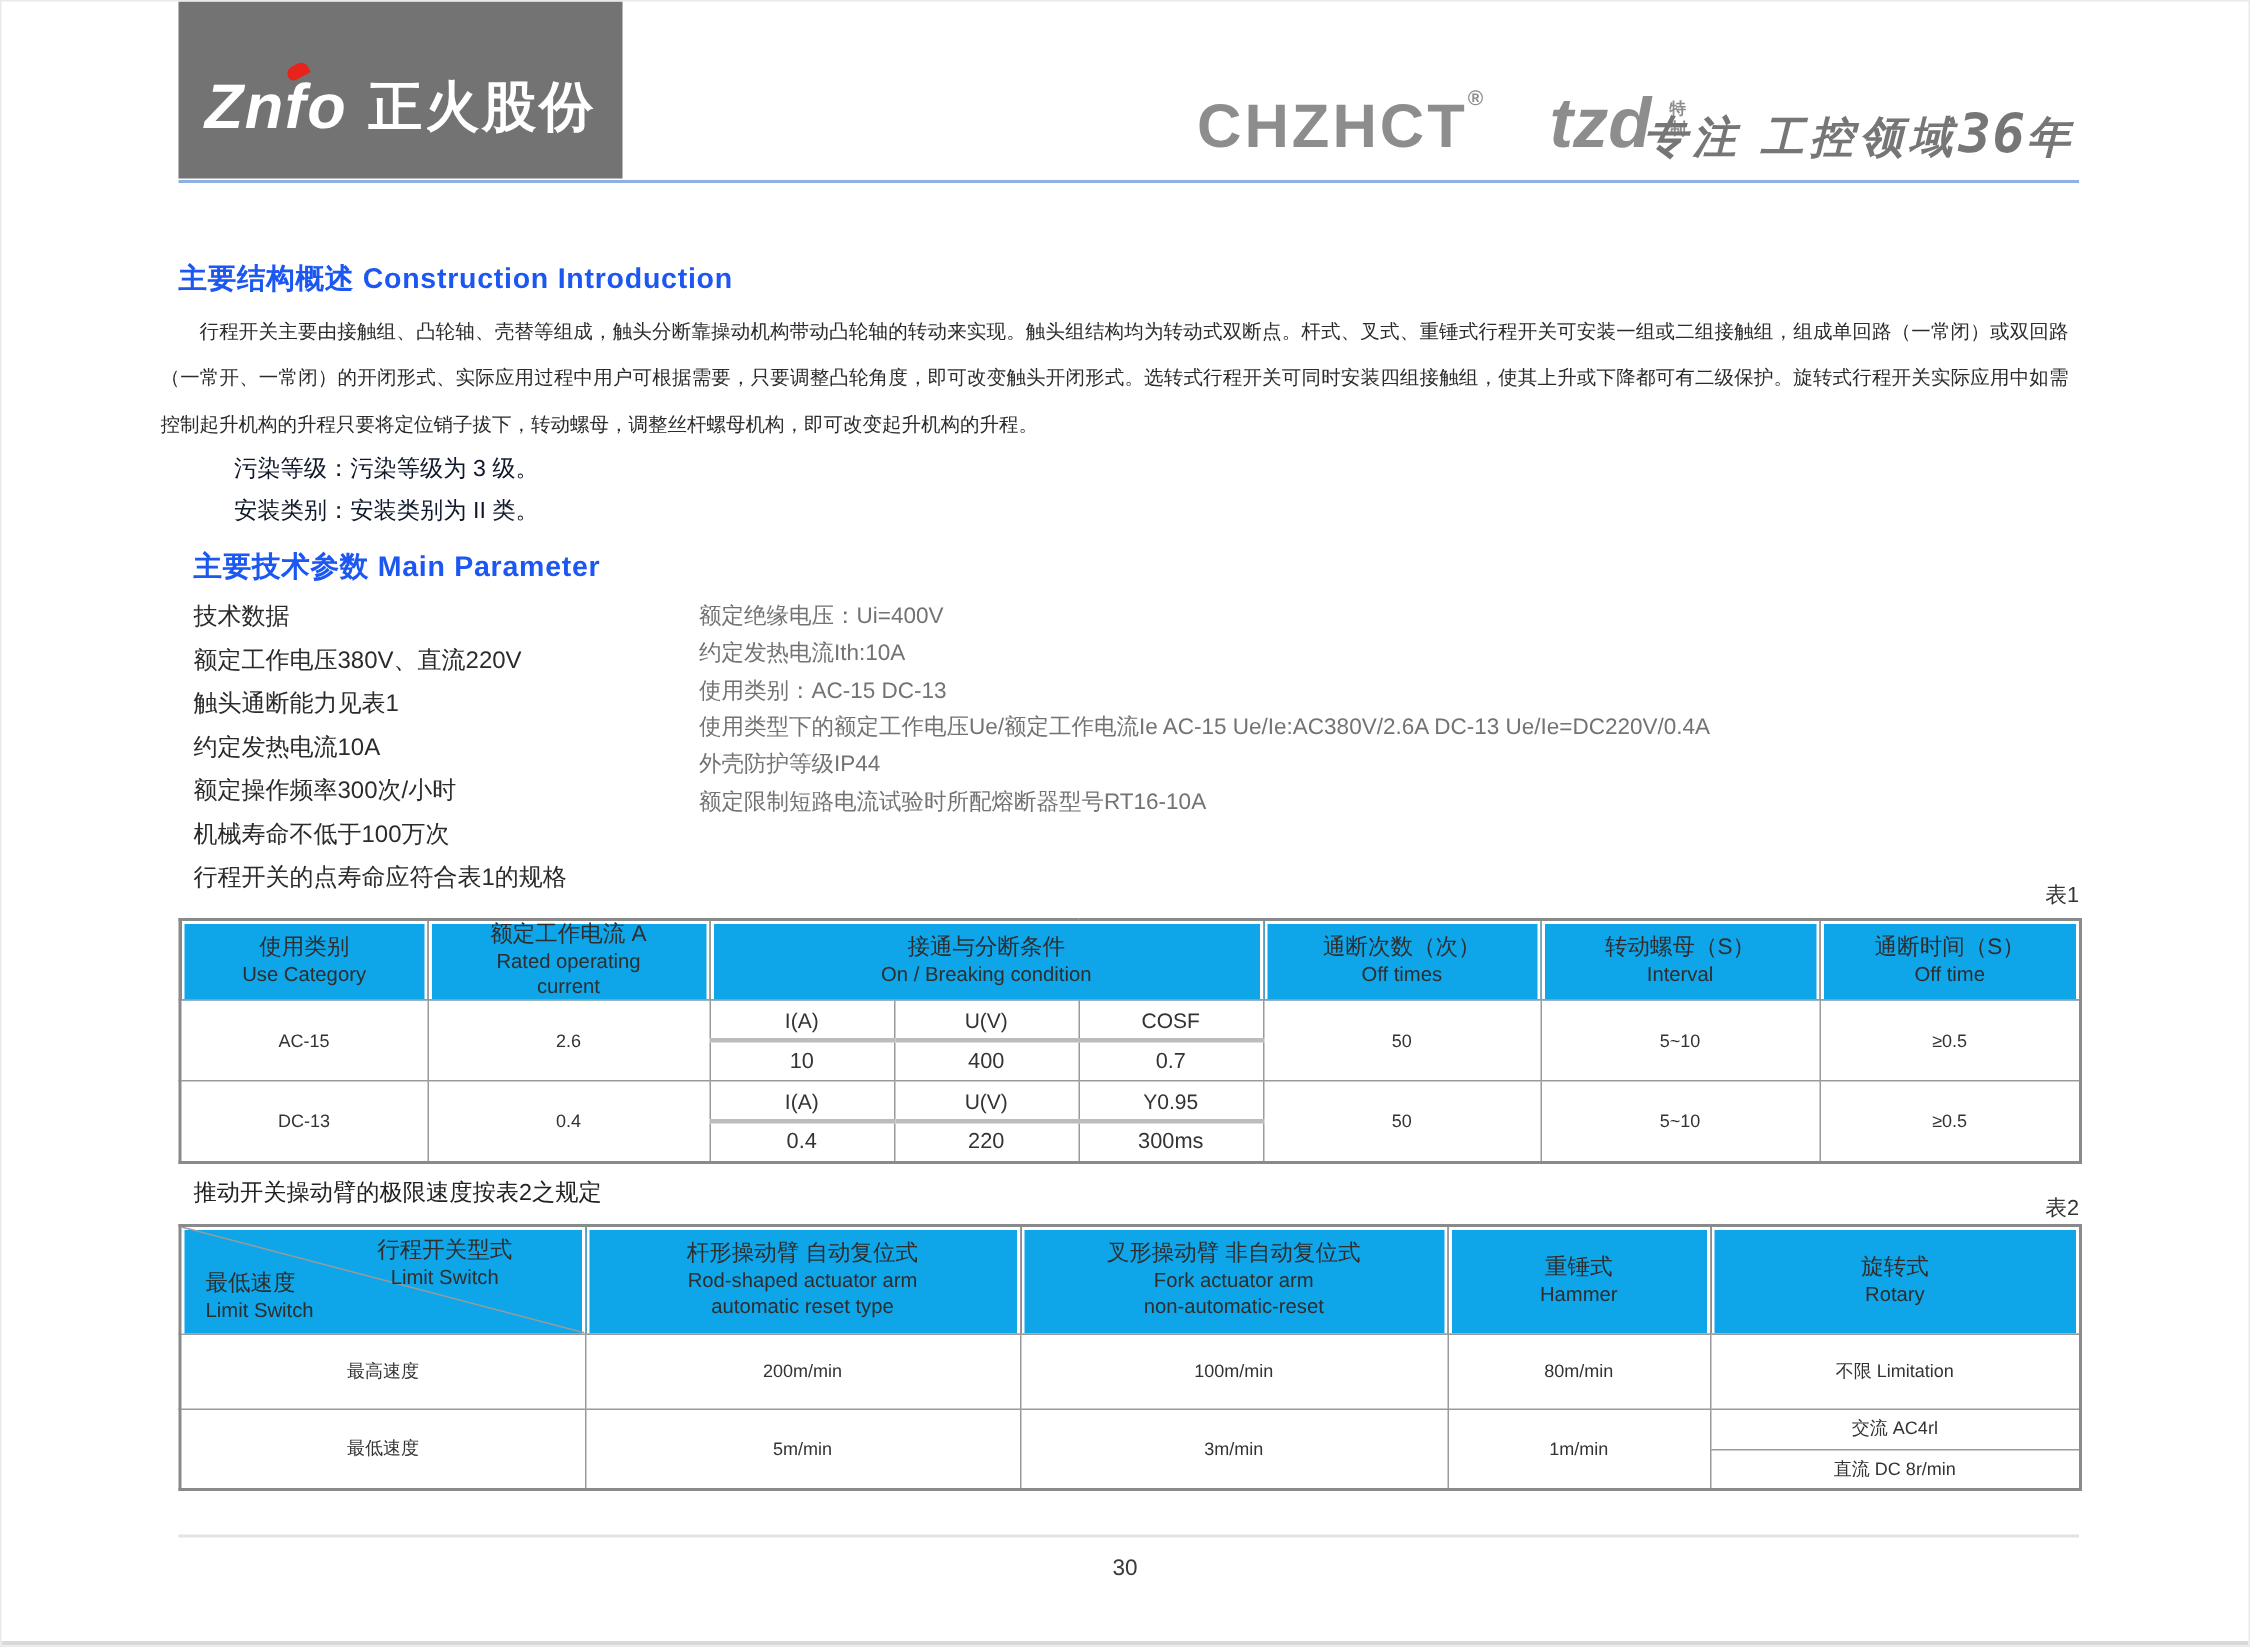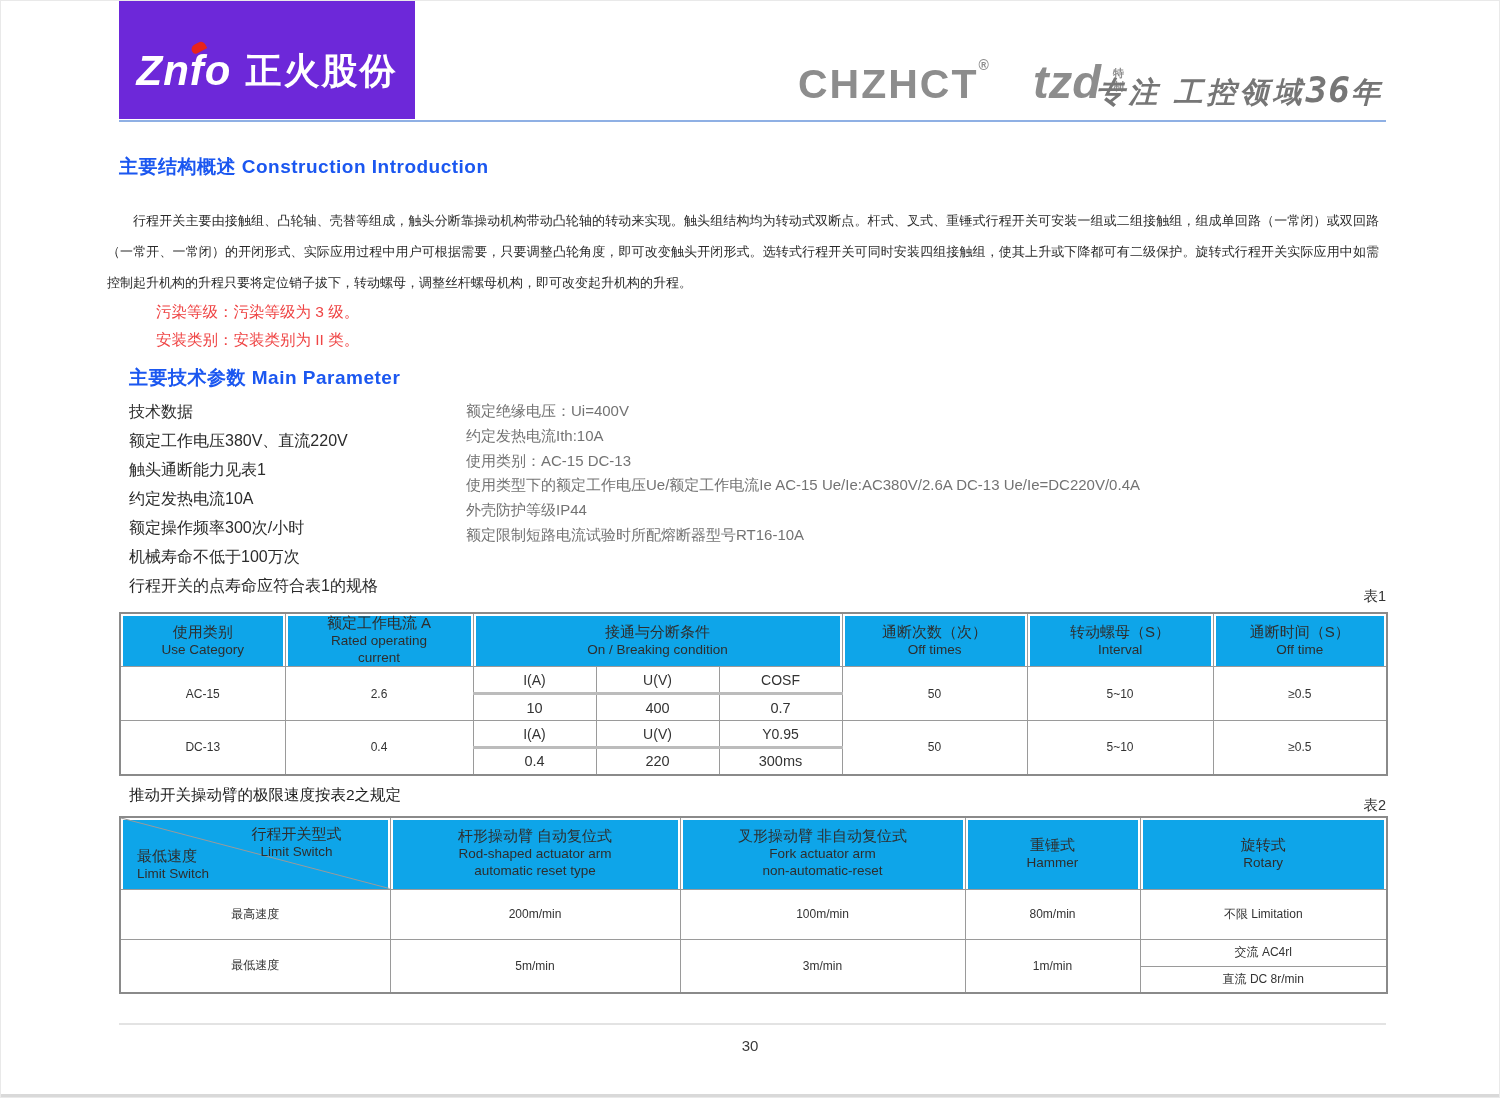--- a/index.html
+++ b/index.html
@@ -1,46 +1,46 @@
 <!DOCTYPE html>
 <html><head>
 <meta charset="utf-8">
 <style>
   html,body{margin:0;padding:0;background:#ffffff;}
   body{font-family:"Liberation Sans","DejaVu Sans",sans-serif;color:#2b2b2b;}
   .page{position:relative;width:1500px;height:1098px;background:#fff;overflow:hidden;
         box-sizing:border-box;border:1px solid #e9e9e9;}
 
   
-  .logo-box{position:absolute;left:118px;top:0;width:296px;height:118px;background:#6d28d9;
+  .logo-box{position:absolute;left:118px;top:0;width:296px;height:118px;background:#737373;
             display:flex;align-items:center;justify-content:center;gap:14px;padding-top:22px;box-sizing:border-box;}
   .logo-latin{position:relative;color:#fff;font-style:italic;font-weight:800;font-size:42px;letter-spacing:1px;}
   .logo-flame{position:absolute;top:-4px;left:57%;width:15px;height:9px;background:#e8231c;
               border-radius:9px 9px 0 7px;transform:rotate(-28deg);}
   .logo-cn{color:#fff;font-weight:800;font-size:36px;letter-spacing:2px;}
   .header-line{position:absolute;left:118px;top:119px;width:1267px;height:2px;background:#8fb0e4;}
 
   .brand-name{position:absolute;left:797px;top:60px;font-size:41px;font-weight:800;color:#8d8d8d;letter-spacing:2px;}
   .brand-reg{font-size:14px;vertical-align:top;position:relative;top:-4px;font-weight:700;}
   .sub-brand{position:absolute;left:1032px;top:53px;font-size:47px;font-style:italic;font-weight:800;color:#8d8d8d;}
   .sub-brand-note{position:absolute;left:1112px;top:66px;width:13px;font-size:11px;line-height:13px;
                   color:#8d8d8d;word-wrap:break-word;word-break:break-all;font-weight:700;}
   .slogan{position:absolute;right:115px;top:68px;font-size:29px;color:#767676;font-style:italic;
           letter-spacing:4px;font-weight:700;white-space:nowrap;}
   .slogan-num{font-size:36px;font-weight:900;font-style:italic;letter-spacing:1px;font-family:"DejaVu Sans Mono","Liberation Mono",monospace;}
 
   
   .sec-title{position:absolute;color:#1b57f0;font-size:19px;font-weight:600;letter-spacing:0.5px;}
-  .sec1-title{left:118px;top:153px;}
+  .sec1-title{left:118px;top:172px;}
   .sec2-title{left:128px;top:364px;}
 
   
   .para{position:absolute;left:106px;top:204px;width:1272px;font-size:13px;line-height:31px;
         color:#2b2b2b;text-align:justify;text-indent:2em;}
-  .note{position:absolute;left:155px;font-size:15.5px;color:#ef4444;}
+  .note{position:absolute;left:155px;font-size:15.5px;color:#0f172a;}
   .note1{top:301px;}
   .note2{top:329px;}
 
   
   .params-left{position:absolute;left:128px;top:396px;font-size:16px;color:#2b2b2b;}
   .params-left .p-item{line-height:29px;height:29px;white-space:nowrap;}
   .params-right{position:absolute;left:465px;top:398px;font-size:15px;color:#737373;}
   .params-right .p-item{line-height:24.8px;height:24.8px;white-space:nowrap;}
 
   

